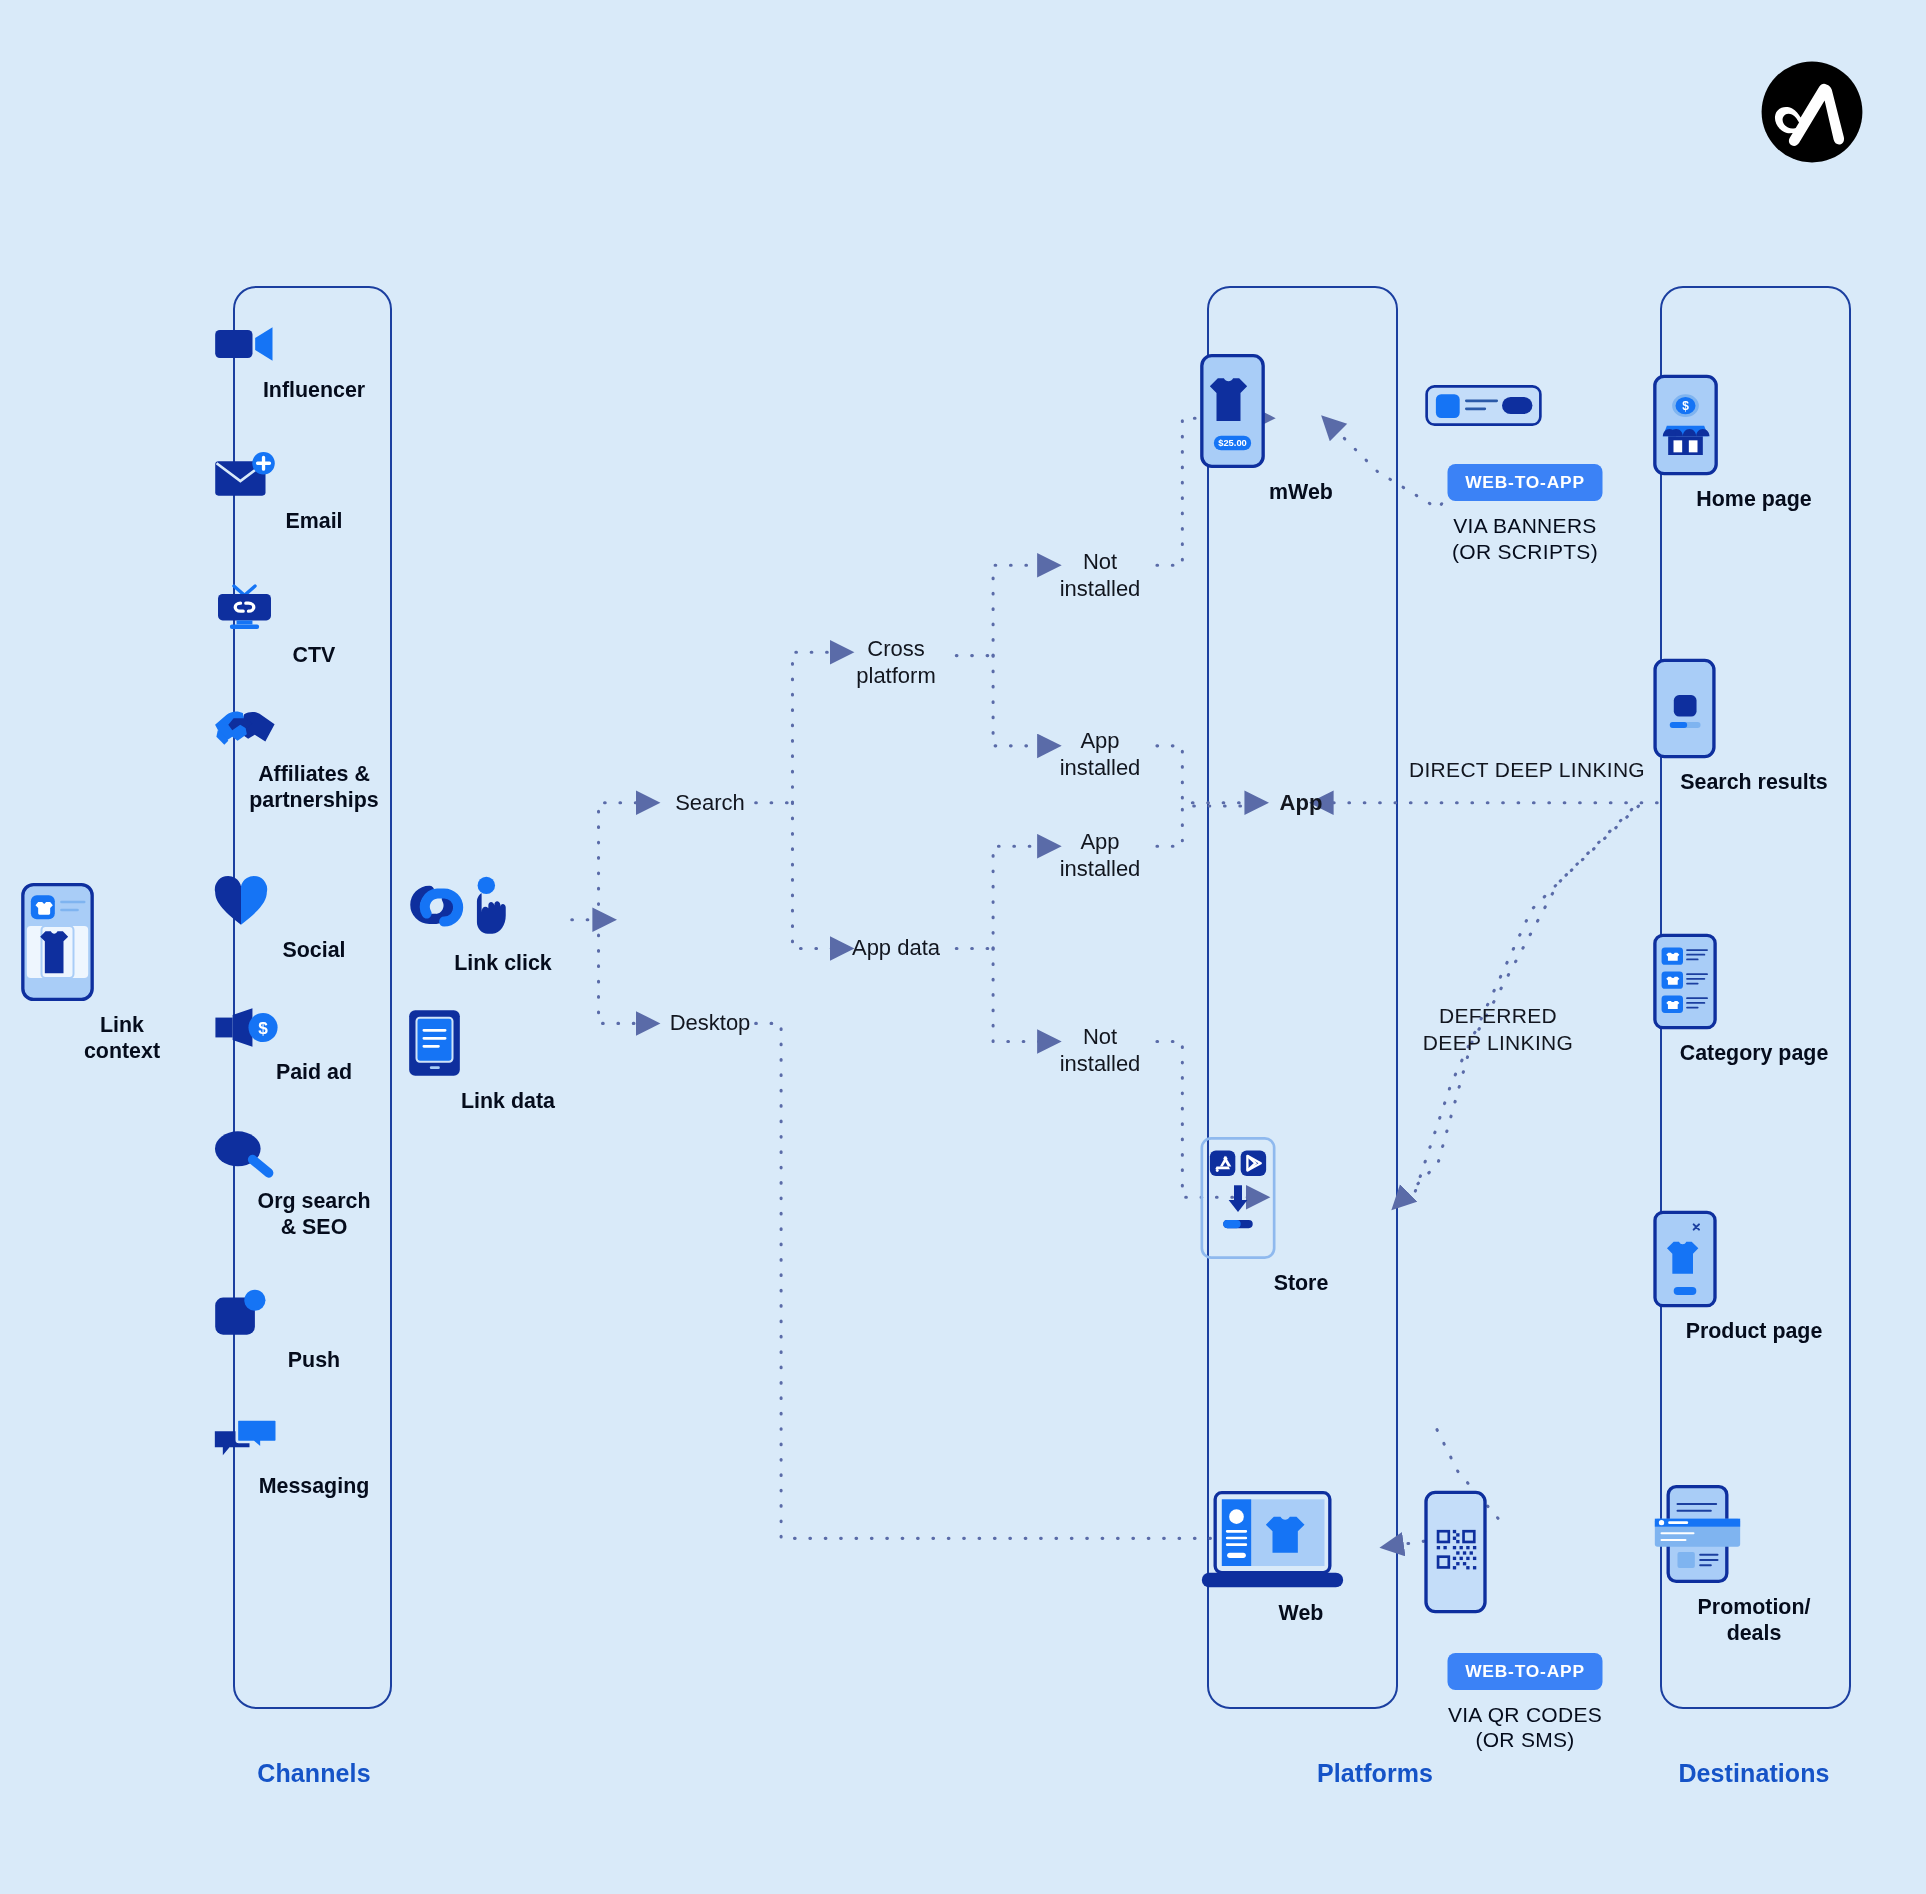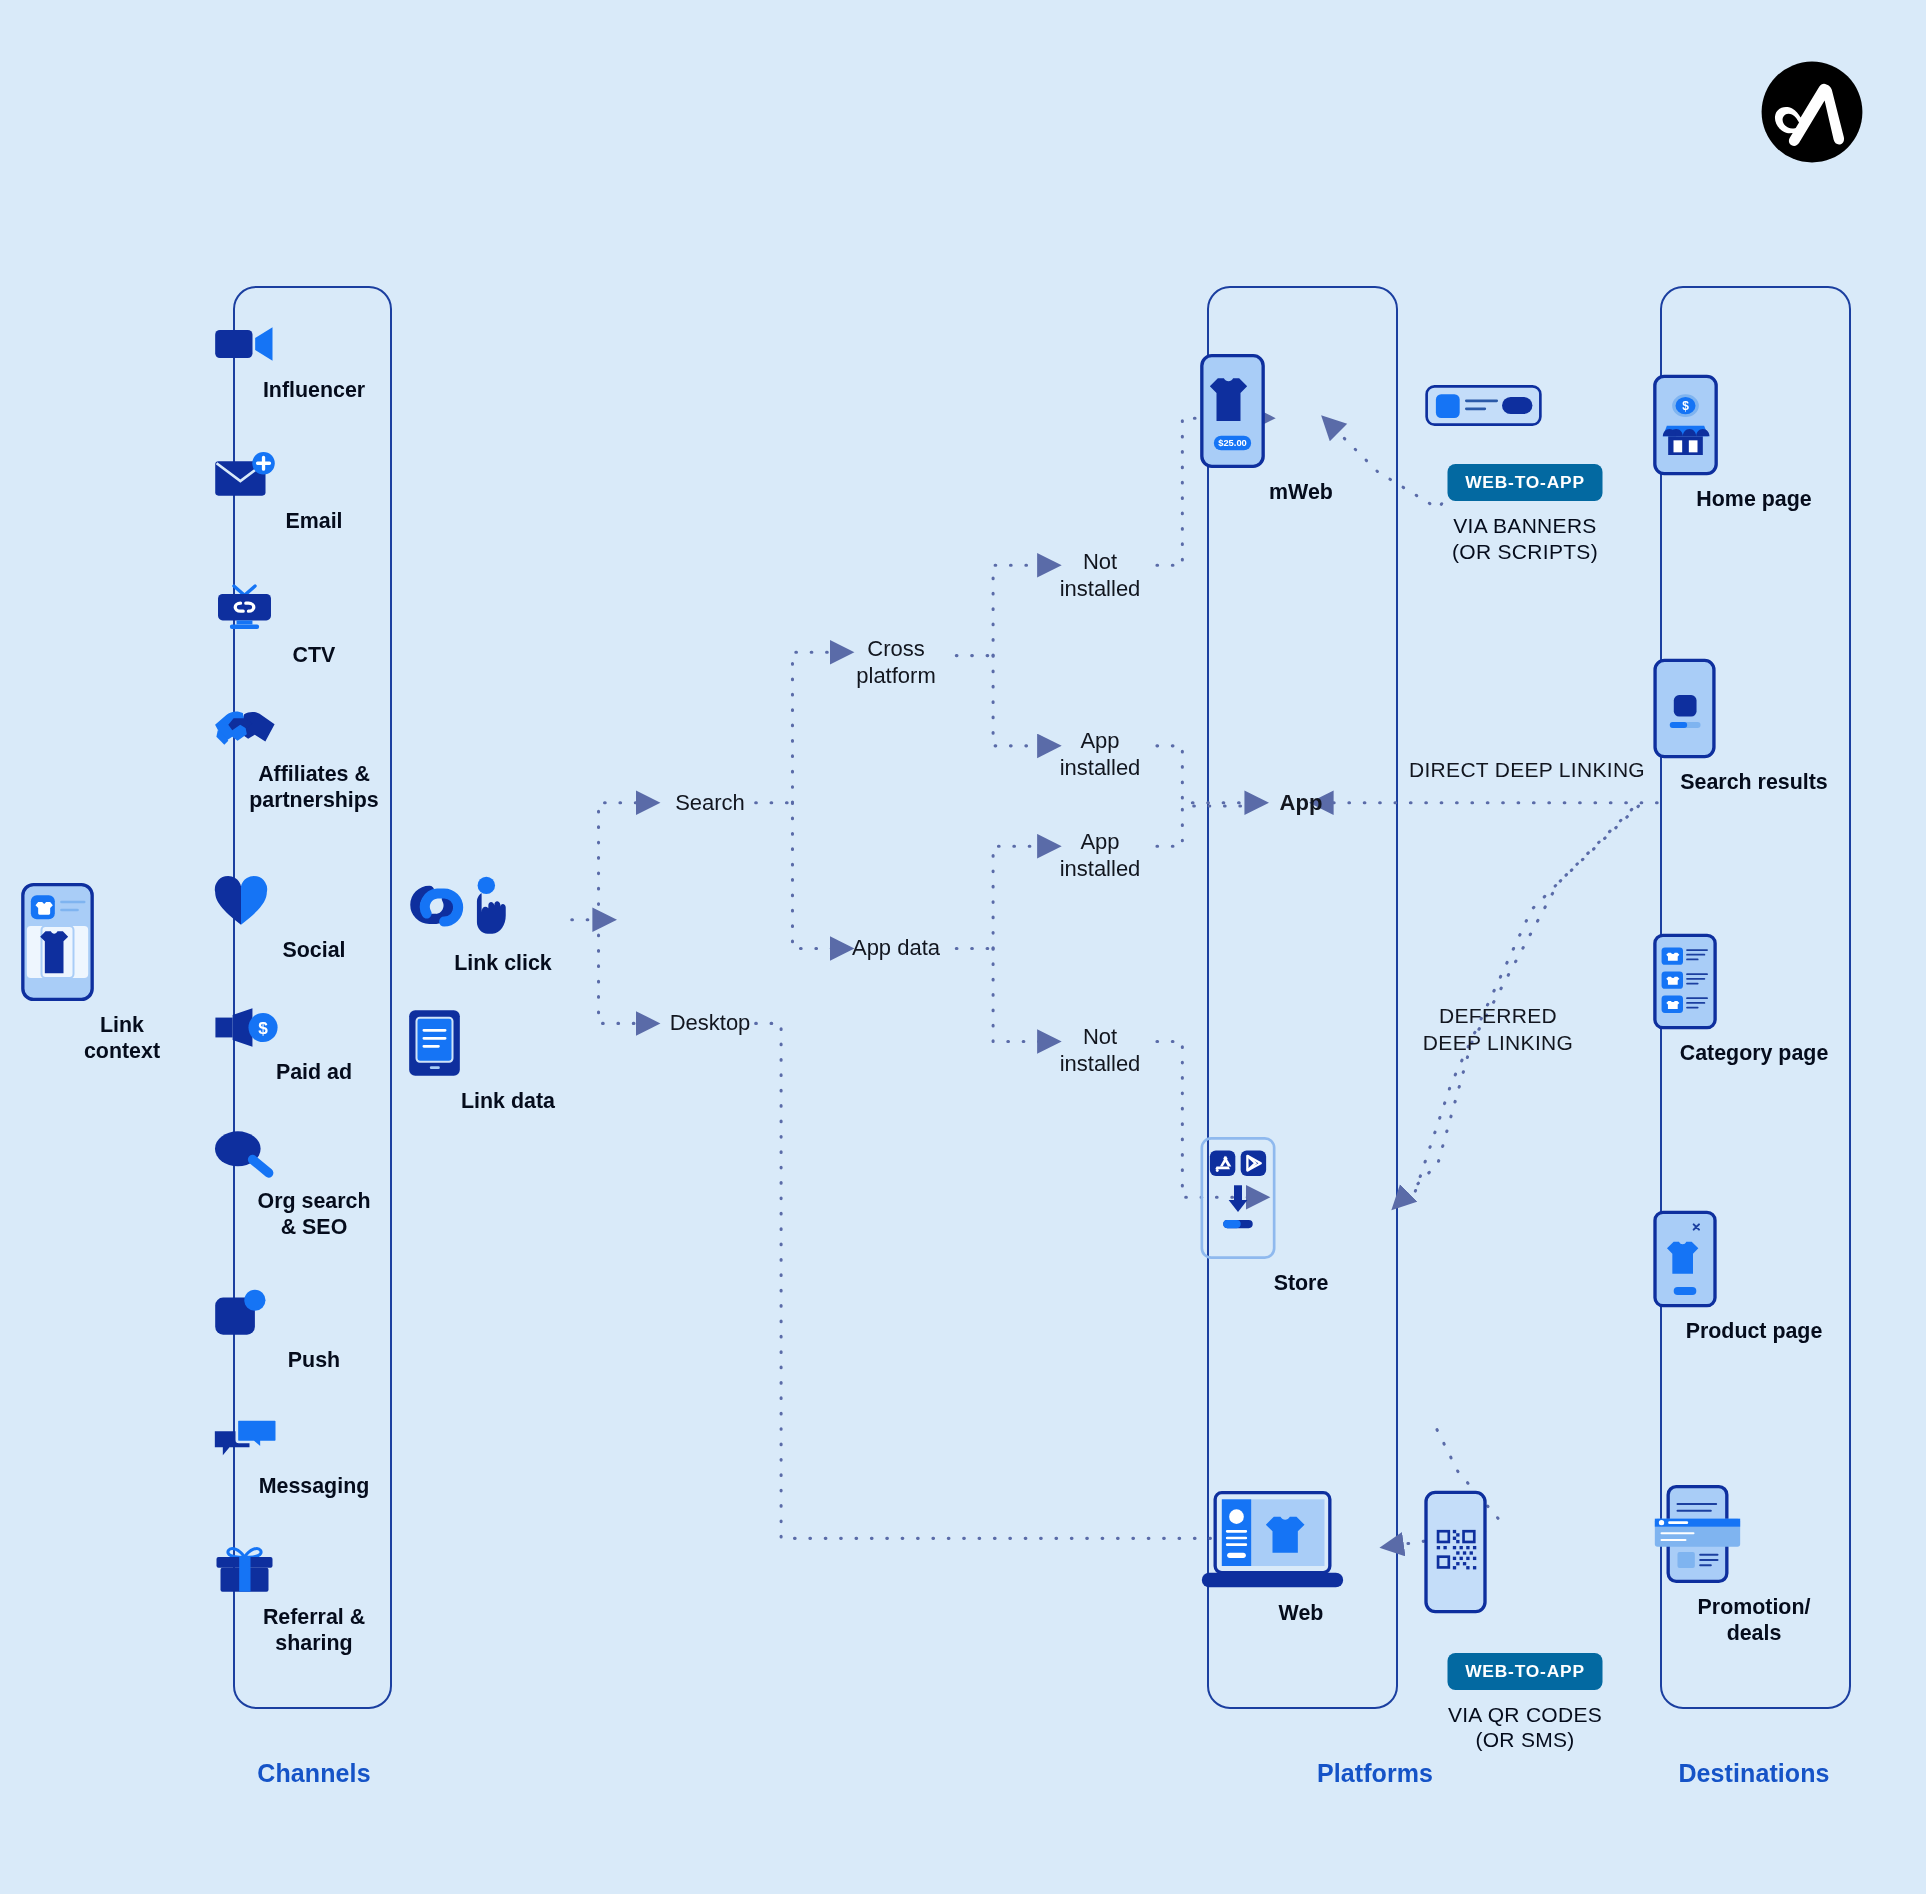--- a/index.html
+++ b/index.html
@@ -77,21 +77,21 @@
     line-height:1.28;
     letter-spacing:0.3px;
     color:#12161f;
     text-align:center;
     white-space:pre-line;
     transform:translate(-50%,-50%);
   }
 
   .badge{
     display:inline-block;
-    background:#0369a1;
+    background:#3b82f6;
     color:#ffffff;
     border-radius:8px;
     font-size:17.4px;
     font-weight:700;
     letter-spacing:0.8px;
     padding:8px 17.4px;
   }
 
   svg{display:block;overflow:visible;}
 
@@ -274,32 +274,20 @@
   <div class="item" style="left:314px;top:1418px;">
     <span class="ico">
       <svg width="64" height="44" viewBox="0 0 96 66">
         <path d="M2 20h52v24H24l-10 12V44H2z" fill="#0e2f9e"></path>
         <path d="M38 2h54a3 3 0 0 1 3 3v28a3 3 0 0 1-3 3H72v10l-12-10H38a3 3 0 0 1-3-3V5a3 3 0 0 1 3-3z" fill="#1574f5" stroke="#d9eaf9" stroke-width="4"></path>
       </svg>
     </span>
     <span class="cap">Messaging</span>
   </div>
 
-  <div class="item" style="left:314px;top:1545px;">
-    <span class="ico">
-      <svg width="62" height="48" viewBox="0 0 92 72">
-        <path d="M46 18C38 6 26 2 22 8s6 12 24 10M46 18c8-12 20-16 24-10s-6 12-24 10" fill="none" stroke="#1574f5" stroke-width="4.5"></path>
-        <rect x="4" y="18" width="84" height="16" rx="3" fill="#0e2f9e"></rect>
-        <rect x="10" y="34" width="72" height="36" rx="3" fill="#0e2f9e"></rect>
-        <rect x="38" y="18" width="17" height="52" fill="#1574f5"></rect>
-      </svg>
-    </span>
-    <span class="cap">Referral &amp;
-sharing</span>
-  </div>
 
   <div class="col-label" style="left:314px;top:1759px;">Channels</div>
 
   <div class="item" style="left:503px;top:876px;">
     <span class="ico">
       <svg width="114" height="63" viewBox="0 0 170 94">
         <g fill="none" stroke-linecap="round">
           <path d="M40 22 a20 20 0 1 0 0 42 h10 a20 20 0 0 0 16-30" stroke="#0e2f9e" stroke-width="15"></path>
           <path d="M62 68 a20 20 0 1 0 0-42 H52 a20 20 0 0 0-16 30" stroke="#1574f5" stroke-width="15"></path>
         </g>

